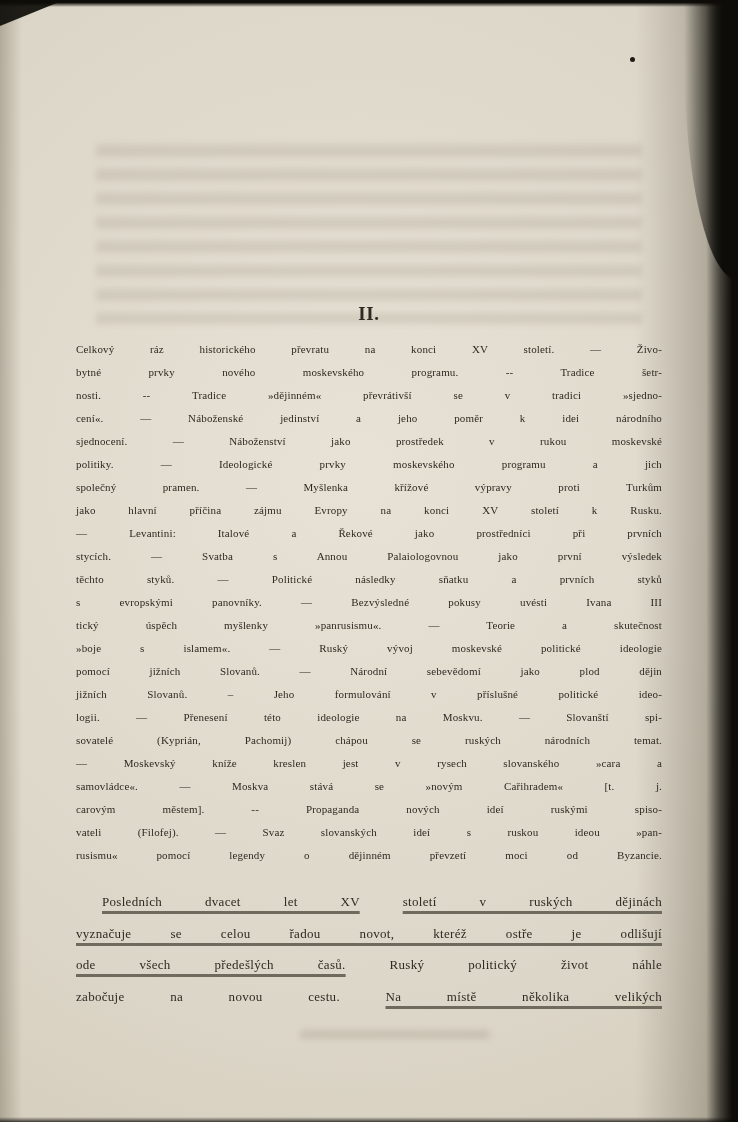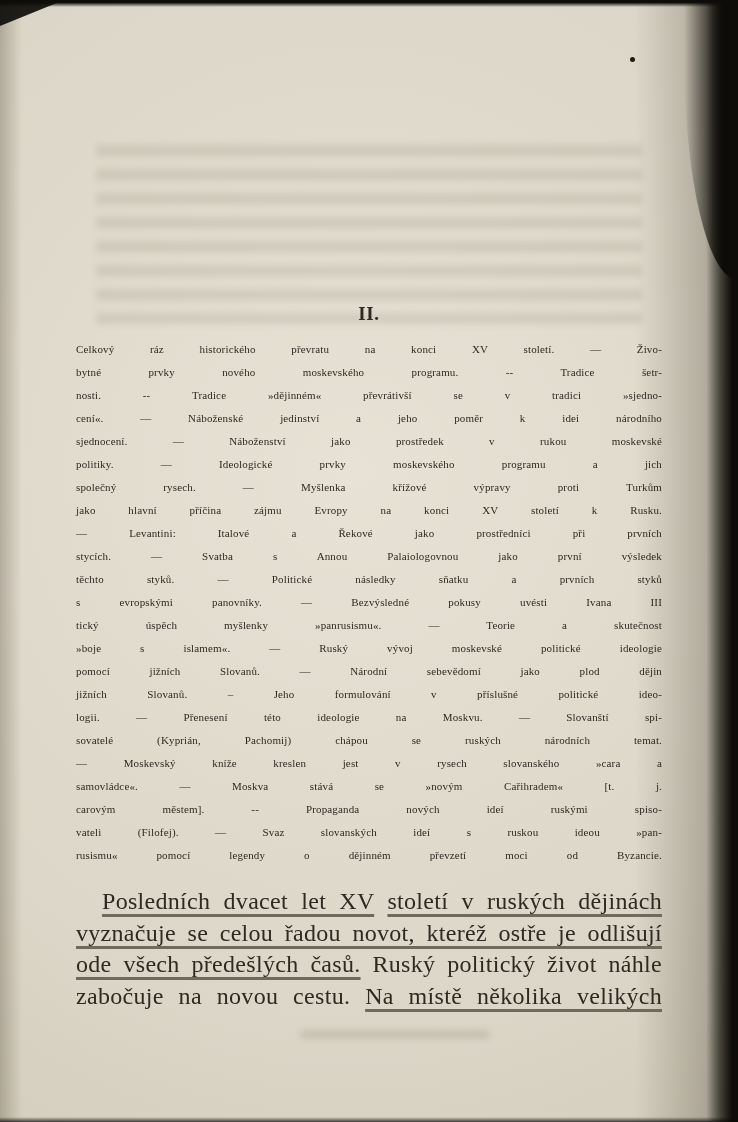--- a/index.html
+++ b/index.html
@@ -89,21 +89,21 @@
     font-size: 11px;
     line-height: 23px;
     letter-spacing: .15px;
   }
   .sline {
     text-align: justify;
     text-align-last: justify;
   }
   .bodytext {
     margin-top: 19px;
-    font-size: 24px;
+    font-size: 13px;
     line-height: 31.5px;
     letter-spacing: .3px;
   }
   .bline {
     text-align: justify;
     text-align-last: justify;
   }
   .indent { padding-left: 26px; }
   .u {
     text-decoration: underline;
@@ -125,21 +125,21 @@
   <div class="content">
     <div class="heading">II.</div>
 
     <div class="summary">
       <div class="sline">Celkový ráz historického převratu na konci XV století. — Živo-</div>
       <div class="sline">bytné prvky nového moskevského programu. -- Tradice šetr-</div>
       <div class="sline">nosti. -- Tradice »dějinném« převrátivší se v tradici »sjedno-</div>
       <div class="sline">cení«. — Náboženské jedinství a jeho poměr k idei národního</div>
       <div class="sline">sjednocení. — Náboženství jako prostředek v rukou moskevské</div>
       <div class="sline">politiky. — Ideologické prvky moskevského programu a jich</div>
-      <div class="sline">společný rysech. — Myšlenka křížové výpravy proti Turkům</div>
+      <div class="sline">společný pramen. — Myšlenka křížové výpravy proti Turkům</div>
       <div class="sline">jako hlavní příčina zájmu Evropy na konci XV století k Rusku.</div>
       <div class="sline">— Levantini: Italové a Řekové jako prostředníci při prvních</div>
       <div class="sline">stycích. — Svatba s Annou Palaiologovnou jako první výsledek</div>
       <div class="sline">těchto styků. — Politické následky sňatku a prvních styků</div>
       <div class="sline">s evropskými panovníky. — Bezvýsledné pokusy uvésti Ivana III</div>
       <div class="sline">tický úspěch myšlenky »panrusismu«. — Teorie a skutečnost</div>
       <div class="sline">»boje s islamem«. — Ruský vývoj moskevské politické ideologie</div>
       <div class="sline">pomocí jižních Slovanů. — Národní sebevědomí jako plod dějin</div>
       <div class="sline">jižních Slovanů. – Jeho formulování v příslušné politické ideo-</div>
       <div class="sline">logii. — Přenesení této ideologie na Moskvu. — Slovanští spi-</div>

